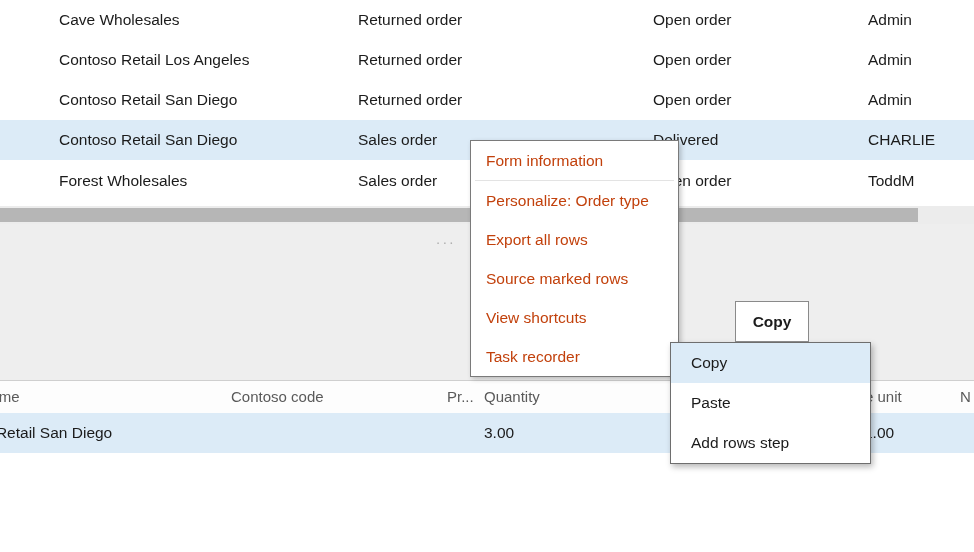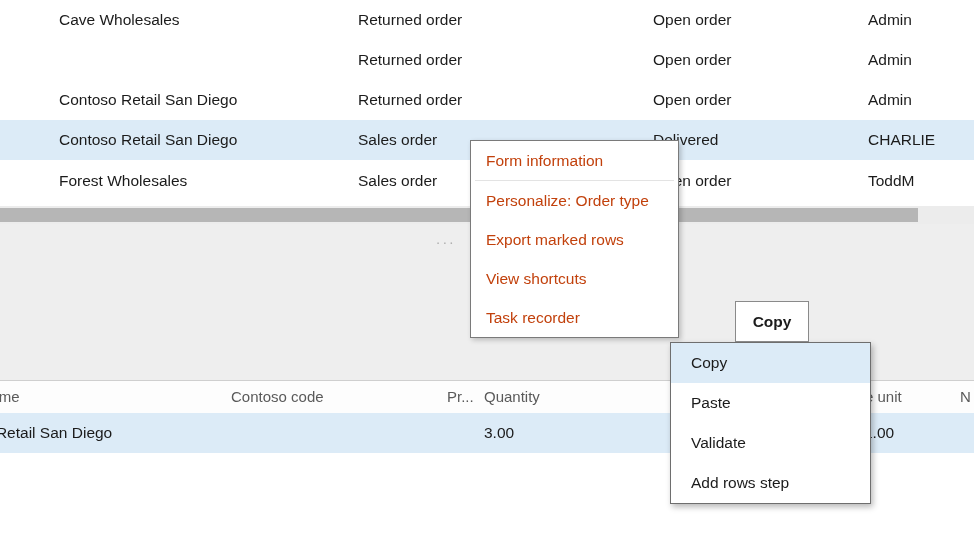--- a/index.html
+++ b/index.html
@@ -223,20 +223,21 @@
 <div id="top-grid">
 
   <div class="grid-row" style="top:0px;">
     <span class="cell col-name">Cave Wholesales</span>
     <span class="cell col-type">Returned order</span>
     <span class="cell col-status">Open order</span>
     <span class="cell col-user">Admin</span>
   </div>
 
   <div class="grid-row" style="top:40px;">
+    <span class="cell col-name">Contoso Retail Los Angeles</span>
     <span class="cell col-type">Returned order</span>
     <span class="cell col-status">Open order</span>
     <span class="cell col-user">Admin</span>
   </div>
 
   <div class="grid-row" style="top:80px;">
     <span class="cell col-name">Contoso Retail San Diego</span>
     <span class="cell col-type">Returned order</span>
     <span class="cell col-status">Open order</span>
     <span class="cell col-user">Admin</span>
@@ -281,25 +282,25 @@
     <span class="bcell b-qty">3.00</span>
     <span class="bcell b-unit">1.00</span>
   </div>
 
 </div>
 
 <div id="context-menu-1">
   <div class="menu-item">Form information</div>
   <div class="menu-sep"></div>
   <div class="menu-item">Personalize: Order type</div>
-  <div class="menu-item">Export marked rows</div>
+  <div class="menu-item">Export all rows</div>
+  <div class="menu-item">Source marked rows</div>
   <div class="menu-item">View shortcuts</div>
   <div class="menu-item">Task recorder</div>
 </div>
 
 <div id="copy-tooltip">Copy</div>
 
 <div id="context-menu-2">
   <div class="menu-item highlighted">Copy</div>
   <div class="menu-item">Paste</div>
-  <div class="menu-item">Validate</div>
   <div class="menu-item">Add rows step</div>
 </div>
 
 </body></html>

